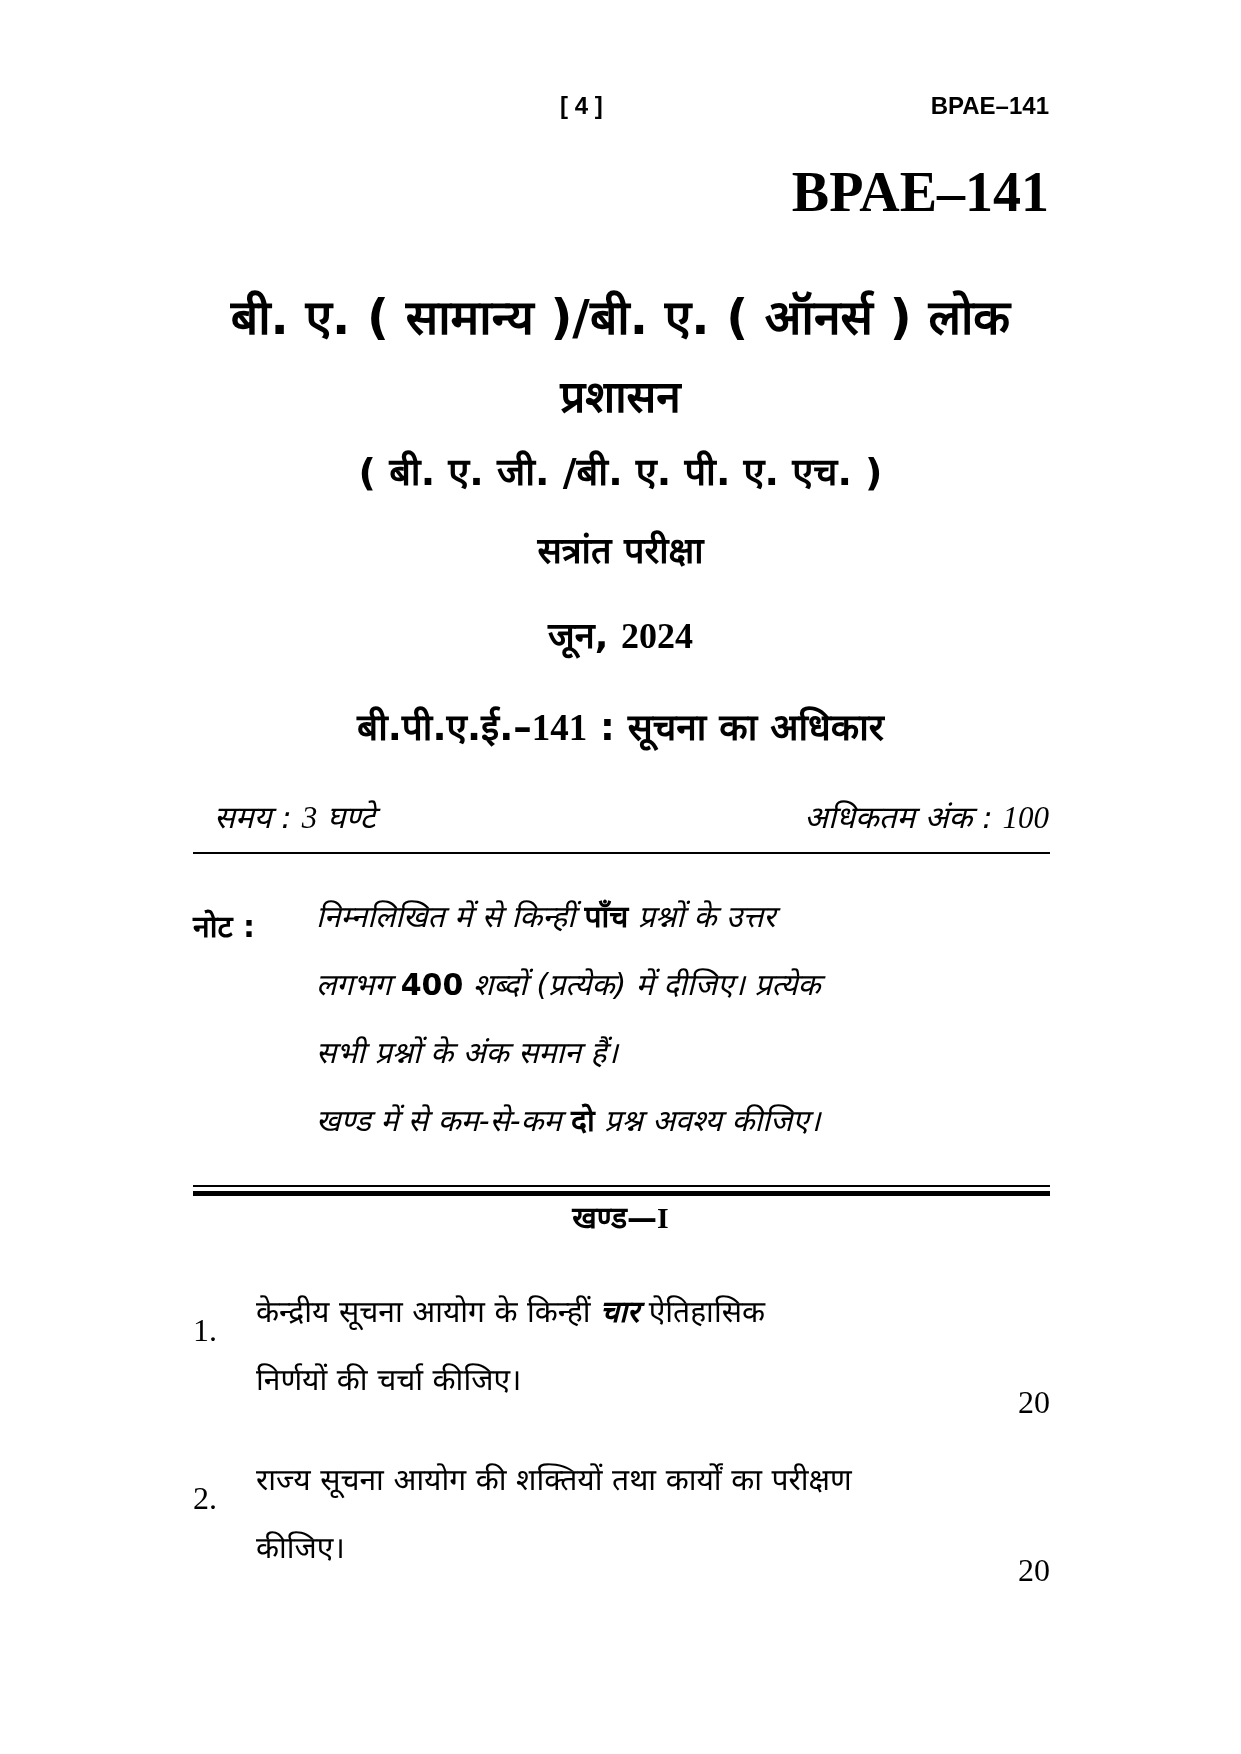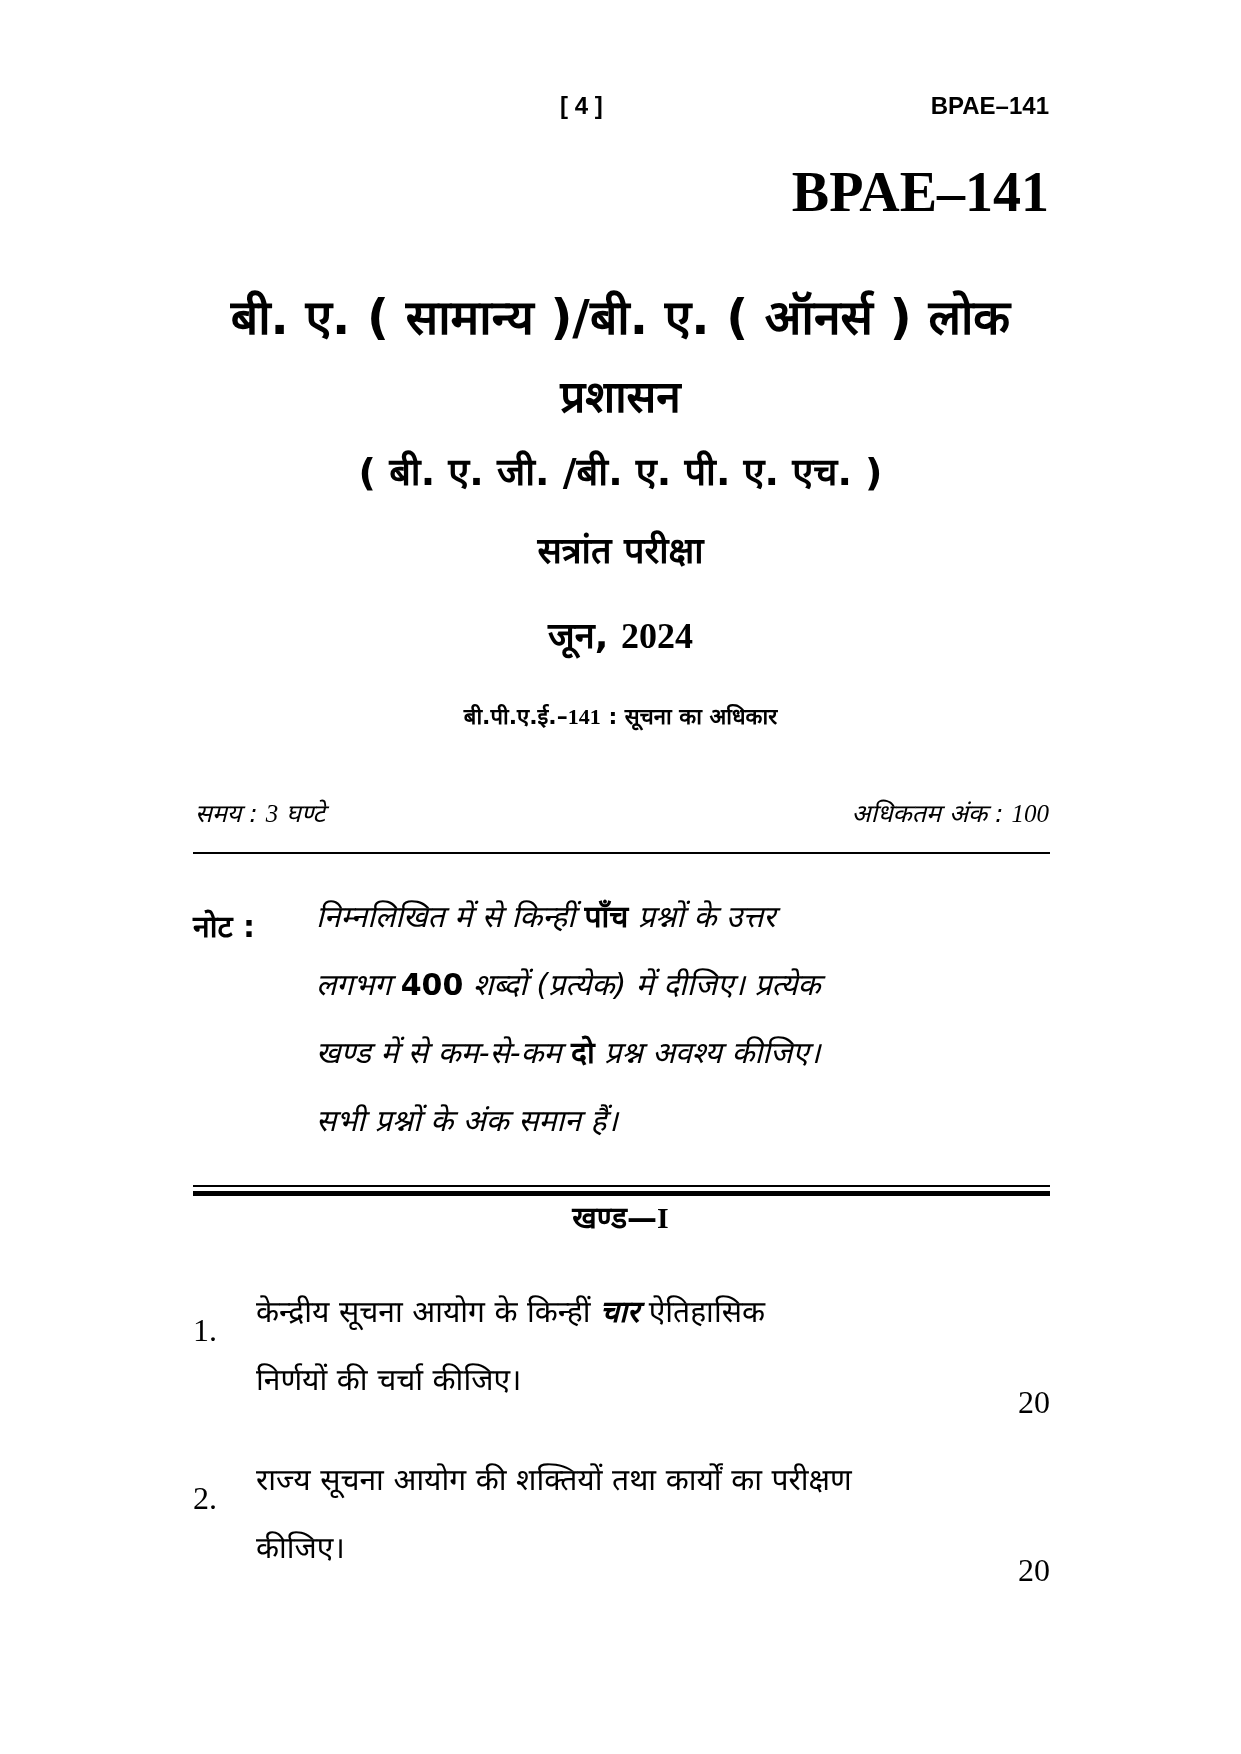--- a/index.html
+++ b/index.html
@@ -8,23 +8,23 @@
   .page-num { left: 560px; top: 92px; font-family: "Liberation Sans", sans-serif; font-weight: bold; font-size: 24px; }
   .run-code { right: 192px; top: 92px; font-family: "Liberation Sans", sans-serif; font-weight: bold; font-size: 24px; }
   .big-code { right: 192px; top: 160px; font-family: "Liberation Serif", serif; font-weight: bold; font-size: 56px; }
   .center { left: 0; width: 1241px; text-align: center; font-weight: bold; font-family: "DejaVu Sans", sans-serif; }
   .t1 { top: 283px; font-size: 48px; }
   .t2 { top: 365px; font-size: 44px; }
   .t3 { top: 444px; font-size: 38px; }
   .t4 { top: 525px; font-size: 36px; }
   .t5 { top: 610px; font-size: 36px; }
   .t5 .num { font-family: "Liberation Serif", serif; }
-  .t6 { top: 700px; font-size: 22px; }
+  .t6 { top: 700px; font-size: 37px; }
   .t6 .num { font-family: "Liberation Serif", serif; }
-  .meta { top: 795px; font-size: 25px; font-style: italic; font-family: "DejaVu Sans", sans-serif; }
+  .meta { top: 795px; font-size: 31px; font-style: italic; font-family: "DejaVu Sans", sans-serif; margin-left: 19px; }
   .meta-left { left: 195px; }
   .meta-right { right: 192px; }
   .meta .num { font-family: "Liberation Serif", serif; }
   .rule-thin { left: 193px; width: 857px; height: 2px; background: #000; }
   .rule-thick { left: 193px; width: 857px; height: 5px; background: #000; }
   .note { left: 193px; top: 905px; width: 857px; font-family: "DejaVu Sans", sans-serif; font-size: 30px; }
   .note-label { position: absolute; left: 0; top: 0; font-weight: bold; font-style: normal; }
   .note-body { position: absolute; left: 115px; width: 742px; font-style: italic; line-height: 68px; text-align: justify; }
   .note-body b { font-style: normal; }
   .section { top: 1196px; font-size: 30px; text-align: center; }
@@ -56,22 +56,22 @@
 <div class="abs meta meta-left"><span>समय : </span><span class="num">3</span><span> घण्टे</span></div>
 <div class="abs meta meta-right"><span>अधिकतम अंक : </span><span class="num">100</span></div>
 
 <div class="abs rule-thin" style="top:852px;"></div>
 
 <div class="abs note">
   <span class="note-label">नोट :</span>
   <div class="note-body" style="top:-22px;margin-left:8px;">
     <div><span>निम्नलिखित में से किन्हीं </span><b>पाँच</b><span> प्रश्नों के उत्तर</span></div>
     <div><span>लगभग </span><b>400</b><span> शब्दों (प्रत्येक) में दीजिए। प्रत्येक</span></div>
+    <div>सभी प्रश्नों के अंक समान हैं।</div>
     <div><span>खण्ड में से कम-से-कम </span><b>दो</b><span> प्रश्न अवश्य कीजिए।</span></div>
-    <div>सभी प्रश्नों के अंक समान हैं।</div>
   </div>
 </div>
 
 <div class="abs rule-thin" style="top:1185px;"></div>
 <div class="abs rule-thick" style="top:1191px;"></div>
 
 <div class="abs center section"><span>खण्ड—</span><span class="roman">I</span></div>
 
 <div class="abs q" style="top:1296px;">
   <span class="q-num">1.</span>

